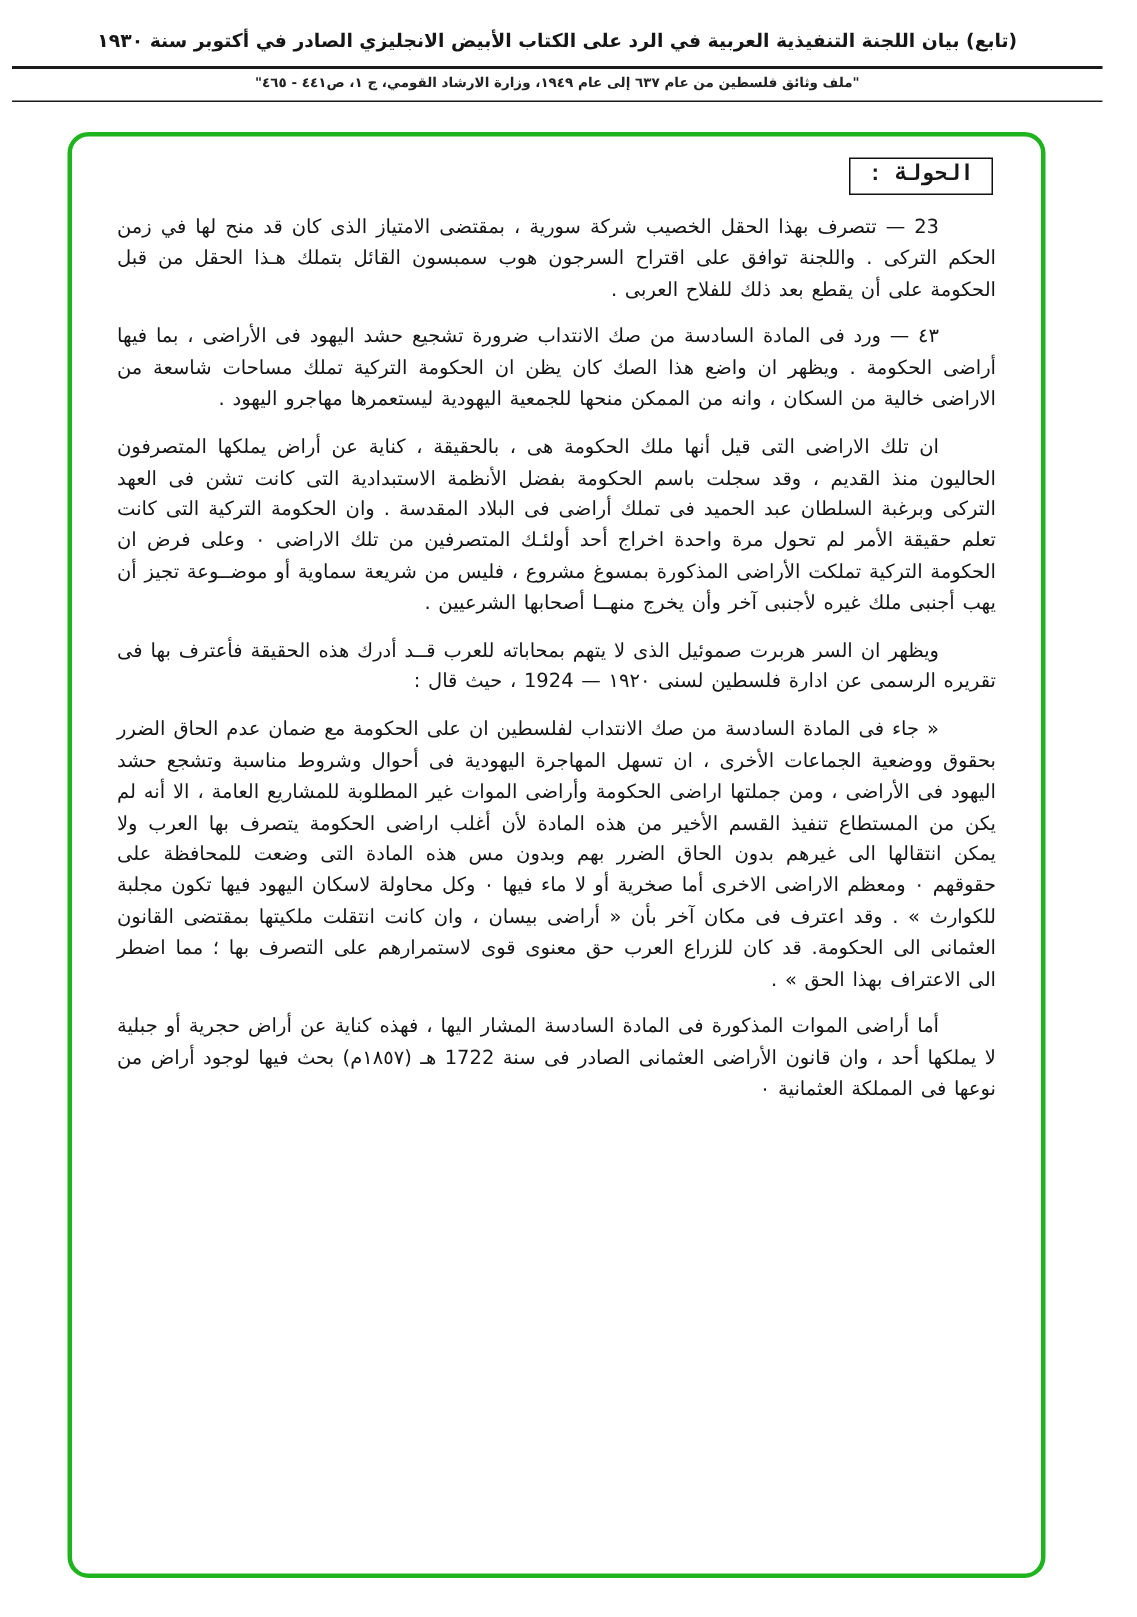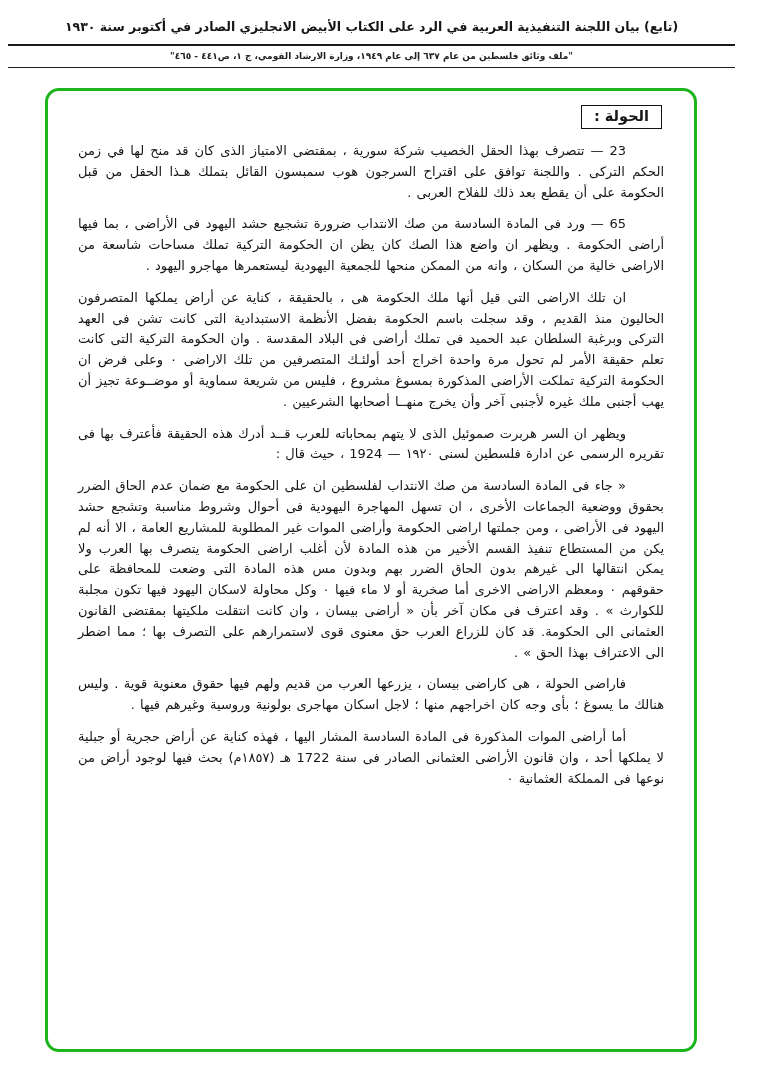--- a/index.html
+++ b/index.html
@@ -13,21 +13,21 @@
   .rule-heavy { border:none; border-top:2px solid #1a1a1a; margin:8px 8px 0 8px; }
   .rule-light { border:none; border-top:1px solid #1a1a1a; margin:6px 8px 0 8px; }
   .doc-source { font-size:9px; font-weight:bold; margin-top:5px; color:#222; }
   .frame {
     position:absolute; top:88px; left:45px; right:46px; bottom:26px;
     border:3px solid #1eb41e; border-radius:14px;
     padding:14px 30px 10px 30px; direction:rtl; overflow:hidden; background:#ffffff;
   }
   .section-heading {
     display:inline-block; font-size:14.5px; font-weight:bold;
-    border:1.5px solid #111; padding:2px 12px 4px 12px; margin:0 2px 12px 0;
+    border:1.5px solid #111; padding:2px 12px 4px 12px; margin:0 2px 12px 0;font-family:Liberation Mono, monospace;
   }
   .para {
     direction:rtl; text-align:justify; font-size:13px; line-height:1.6;
     text-indent:38px; margin-bottom:11px; word-spacing:1px;
   }
 </style>
 </head>
 <body>
 
 <div class="page">
@@ -39,26 +39,25 @@
     <hr class="rule-light">
   </div>
 
   <div class="frame" style="border-color: rgb(30, 180, 30);">
     <div>
       <span class="section-heading">الحولة :</span>
     </div>
 
     <p class="para">23 — تتصرف بهذا الحقل الخصيب شركة سورية ، بمقتضى الامتياز الذى كان قد منح لها في زمن الحكم التركى . واللجنة توافق على اقتراح السرجون هوب سمبسون القائل بتملك هـذا الحقل من قبل الحكومة على أن يقطع بعد ذلك للفلاح العربى .</p>
 
-    <p class="para">65 — ورد فى المادة السادسة من صك الانتداب ضرورة تشجيع حشد اليهود فى الأراضى ، بما فيها أراضى الحكومة . ويظهر ان واضع هذا الصك كان يظن ان الحكومة التركية تملك مساحات شاسعة من الاراضى خالية من السكان ، وانه من الممكن منحها للجمعية اليهودية ليستعمرها مهاجرو اليهود .</p>
+    <p class="para">٤٣ — ورد فى المادة السادسة من صك الانتداب ضرورة تشجيع حشد اليهود فى الأراضى ، بما فيها أراضى الحكومة . ويظهر ان واضع هذا الصك كان يظن ان الحكومة التركية تملك مساحات شاسعة من الاراضى خالية من السكان ، وانه من الممكن منحها للجمعية اليهودية ليستعمرها مهاجرو اليهود .</p>
 
     <p class="para">ان تلك الاراضى التى قيل أنها ملك الحكومة هى ، بالحقيقة ، كناية عن أراض يملكها المتصرفون الحاليون منذ القديم ، وقد سجلت باسم الحكومة بفضل الأنظمة الاستبدادية التى كانت تشن فى العهد التركى وبرغبة السلطان عبد الحميد فى تملك أراضى فى البلاد المقدسة . وان الحكومة التركية التى كانت تعلم حقيقة الأمر لم تحول مرة واحدة اخراج أحد أولئـك المتصرفين من تلك الاراضى ٠ وعلى فرض ان الحكومة التركية تملكت الأراضى المذكورة بمسوغ مشروع ، فليس من شريعة سماوية أو موضــوعة تجيز أن يهب أجنبى ملك غيره لأجنبى آخر وأن يخرج منهــا أصحابها الشرعيين .</p>
 
     <p class="para">ويظهر ان السر هربرت صموئيل الذى لا يتهم بمحاباته للعرب قــد أدرك هذه الحقيقة فأعترف بها فى تقريره الرسمى عن ادارة فلسطين لسنى ١٩٢٠ — 1924 ، حيث قال :</p>
 
     <p class="para">« جاء فى المادة السادسة من صك الانتداب لفلسطين ان على الحكومة مع ضمان عدم الحاق الضرر بحقوق ووضعية الجماعات الأخرى ، ان تسهل المهاجرة اليهودية فى أحوال وشروط مناسبة وتشجع حشد اليهود فى الأراضى ، ومن جملتها اراضى الحكومة وأراضى الموات غير المطلوبة للمشاريع العامة ، الا أنه لم يكن من المستطاع تنفيذ القسم الأخير من هذه المادة لأن أغلب اراضى الحكومة يتصرف بها العرب ولا يمكن انتقالها الى غيرهم بدون الحاق الضرر بهم وبدون مس هذه المادة التى وضعت للمحافظة على حقوقهم ٠ ومعظم الاراضى الاخرى أما صخرية أو لا ماء فيها ٠ وكل محاولة لاسكان اليهود فيها تكون مجلبة للكوارث » . وقد اعترف فى مكان آخر بأن « أراضى بيسان ، وان كانت انتقلت ملكيتها بمقتضى القانون العثمانى الى الحكومة. قد كان للزراع العرب حق معنوى قوى لاستمرارهم على التصرف بها ؛ مما اضطر الى الاعتراف بهذا الحق » .</p>
 
-    <p class="para">فاراضى الحولة ، هى كاراضى بيسان ، يزرعها العرب من قديم ولهم فيها حقوق معنوية قوية . وليس هنالك ما يسوغ ؛ بأى وجه كان اخراجهم منها ؛ لاجل اسكان مهاجرى بولونية وروسية وغيرهم فيها .</p>
 
     <p class="para">أما أراضى الموات المذكورة فى المادة السادسة المشار اليها ، فهذه كناية عن أراض حجرية أو جبلية لا يملكها أحد ، وان قانون الأراضى العثمانى الصادر فى سنة 1722 هـ (١٨٥٧م) بحث فيها لوجود أراض من نوعها فى المملكة العثمانية ٠</p>
   </div>
 
 </div>
 
 </body></html>

